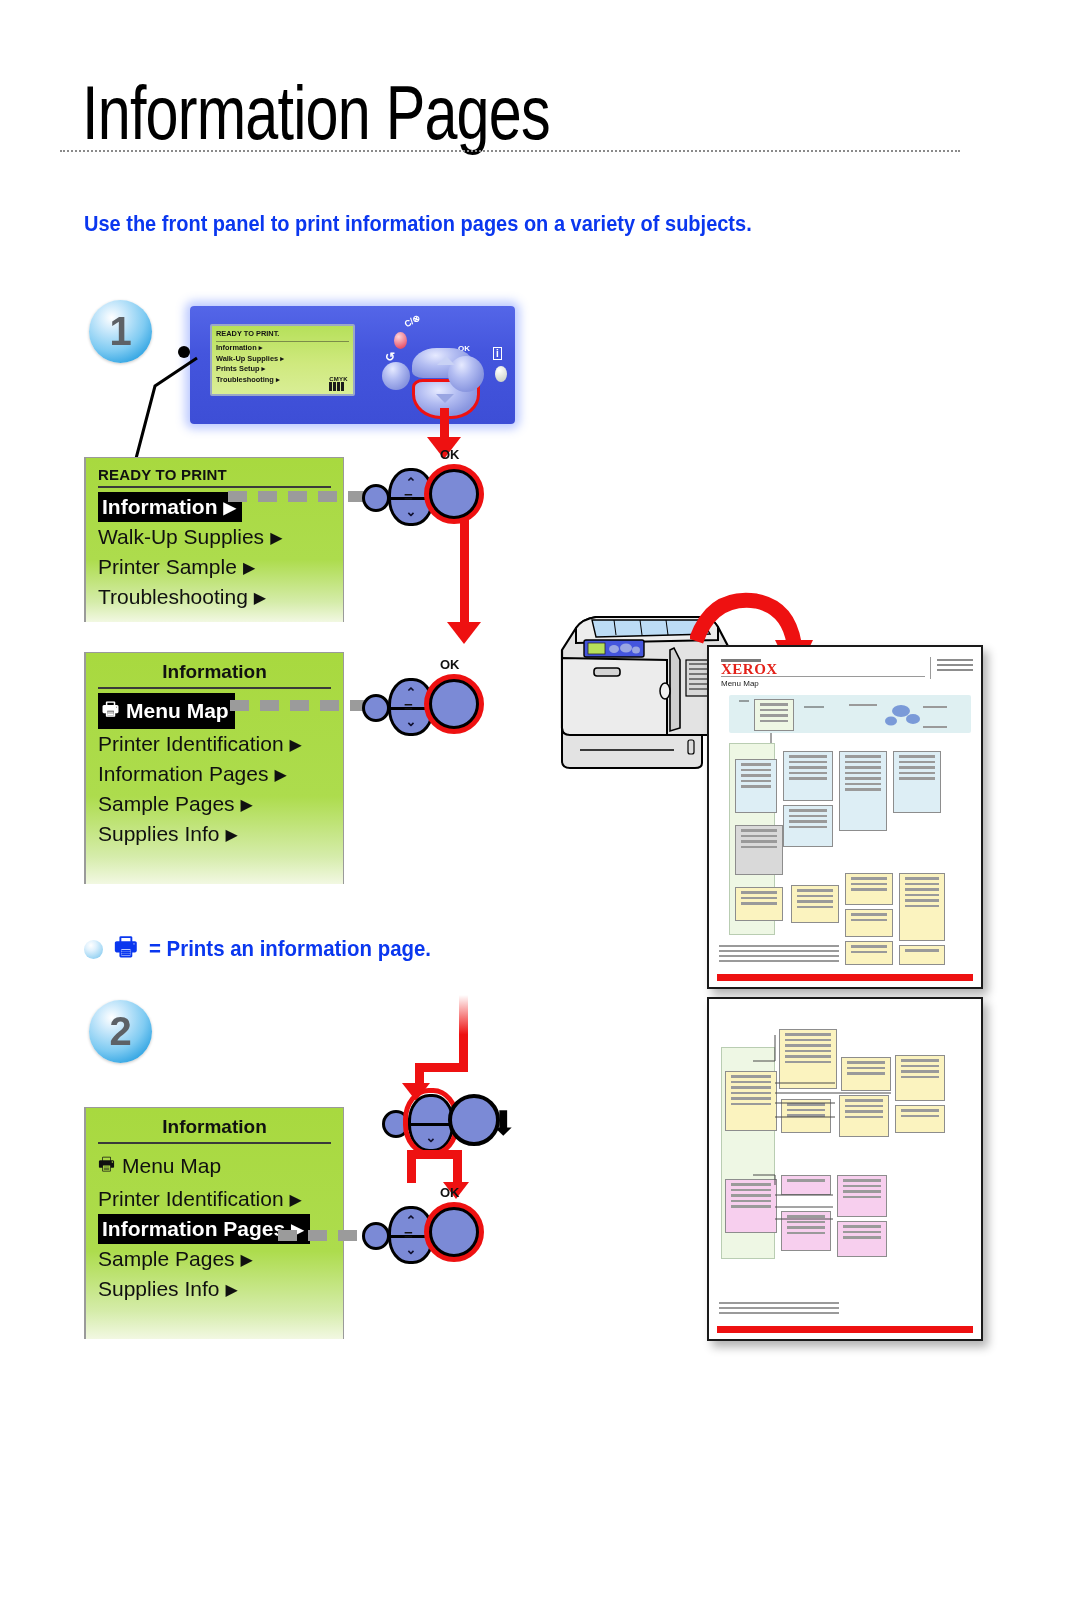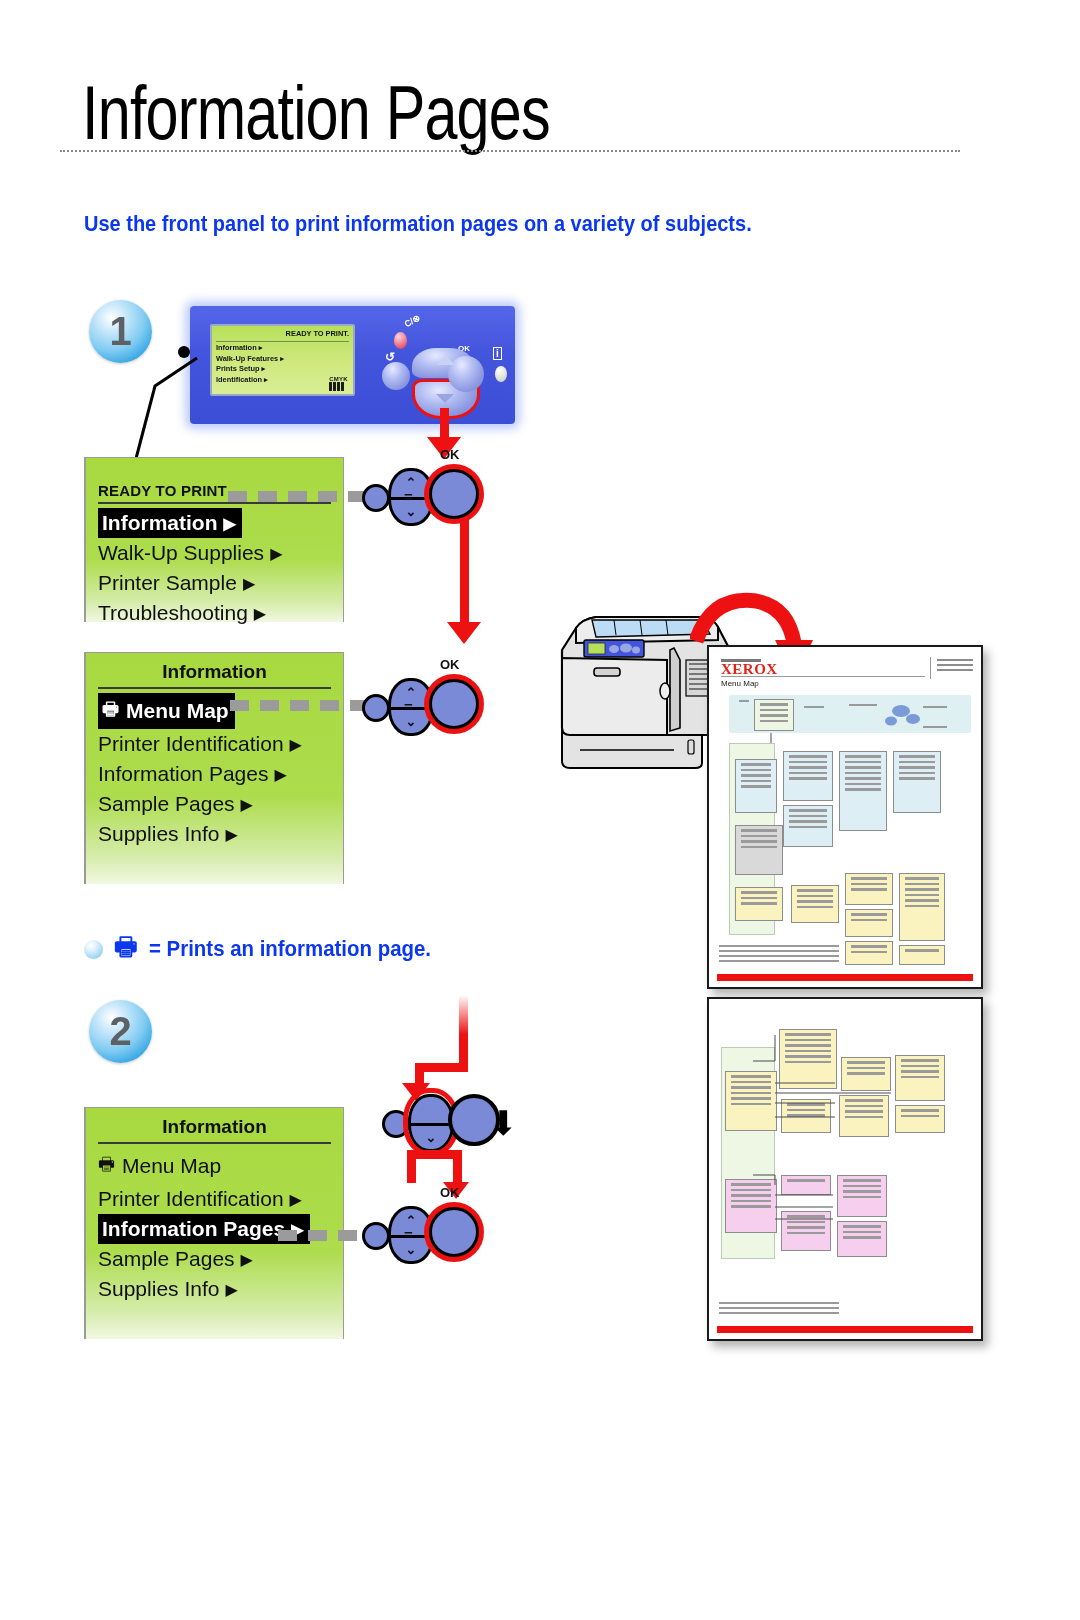--- a/index.html
+++ b/index.html
@@ -42,21 +42,21 @@
     border-radius:4px;
     box-shadow:0 0 10px 5px rgba(110,140,255,.45);
   }
   #fp-lcd{
     position:absolute; left:20px; top:18px; width:145px; height:72px;
     background:linear-gradient(180deg,#b6e05a 0%,#cfe97e 55%,#d9ee96 100%);
     border:2px solid #9aa7c8; border-radius:2px;
     padding:3px 4px; box-sizing:border-box; overflow:hidden;
   }
   #fp-lcd .ln{font-size:7.4px;font-weight:bold;color:#141414;line-height:10.5px;white-space:nowrap;}
-  #fp-lcd .ready{border-bottom:1px solid #7b8c4a;padding-bottom:1px;margin-bottom:1.5px;text-align:right;}
+  #fp-lcd .ready{border-bottom:1px solid #7b8c4a;padding-bottom:1px;margin-bottom:1.5px;}
   #fp-cmyk{position:absolute;right:5px;bottom:3px;text-align:center;}
   #fp-cmyk .lbl{font-size:6px;font-weight:bold;color:#111;letter-spacing:.3px;}
   #fp-cmyk .bars{display:flex;gap:1px;}
   #fp-cmyk .bars i{display:block;width:3px;height:9px;background:#1b1b1b;}
 
   .fp-led{position:absolute;width:13px;height:17px;border-radius:50%;}
   #fp-led-red{left:204px;top:26px;
     background:radial-gradient(circle at 35% 28%,#ffd5db 0%,#f49aa8 35%,#e8566e 75%,#d93b55 100%);}
   #fp-led-gray{left:305px;top:60px;width:12px;height:16px;
     background:radial-gradient(circle at 35% 28%,#ffffff 0%,#e7eae4 40%,#c3c9bd 100%);}
@@ -84,21 +84,21 @@
   #callout-line{left:119px;top:352px;width:80px;height:120px;}
   #callout-dot{left:178px;top:346px;width:12px;height:12px;border-radius:50%;background:#000;}
 
   
   .menu-box{
     background:linear-gradient(180deg,#a8d93f 0%,#addc4d 62%,#d5ecaa 88%,#f2f8e2 100%);
     border-left:2px solid #9a9a9a; border-top:1px solid #9a9a9a; border-right:1px solid #9a9a9a;
     box-sizing:border-box; padding:8px 0 0 0;
   }
   .menu-title{font-size:19px;font-weight:bold;color:#111;text-align:center;margin-bottom:4px;}
-  .menu-status{font-size:15px;font-weight:bold;color:#111;padding-left:12px;letter-spacing:.2px;margin-top:16px;}
+  .menu-status{font-size:15px;font-weight:bold;color:#111;padding-left:12px;letter-spacing:.2px;}
   .menu-sep{height:0;border-bottom:2px solid #3a3a3a;margin:3px 12px 4px 12px;}
   .menu-item{font-size:21px;color:#101010;padding:3px 0 3px 12px;white-space:nowrap;display:flex;align-items:center;}
   .menu-item.sel{background:#000;color:#fff;font-weight:bold;display:inline-flex;padding-right:6px;}
   .sel-wrap{padding-left:12px;}
   .sel-wrap .menu-item.sel{padding-left:4px;}
   .arw{margin-left:6px;font-size:16px;}
   .prn{font-size:18px;margin-right:7px;display:inline-block;}
 
   
   .dashline{height:11px;background:repeating-linear-gradient(90deg,#9b9b9b 0 19px,transparent 19px 30px);}
@@ -163,23 +163,23 @@
 <div class="abs" id="page-title">Information Pages</div>
 <div class="abs" id="title-rule"></div>
 <div class="abs" id="subtitle">Use the front panel to print information pages on a variety of subjects.</div>
 
 <div class="abs step-badge" style="left:89px;top:300px;">1</div>
 
 <div class="abs" id="front-panel">
   <div id="fp-lcd">
     <div class="ln ready">READY TO PRINT.</div>
     <div class="ln">Information ▸</div>
-    <div class="ln">Walk-Up Features ▸</div>
+    <div class="ln">Walk-Up Supplies ▸</div>
     <div class="ln">Prints Setup ▸</div>
-    <div class="ln">Identification ▸</div>
+    <div class="ln">Troubleshooting ▸</div>
     <div id="fp-cmyk">
       <div class="lbl">CMYK</div>
       <div class="bars">
           <i></i>
           <i></i>
           <i></i>
           <i></i>
         </div>
     </div>
   </div>

